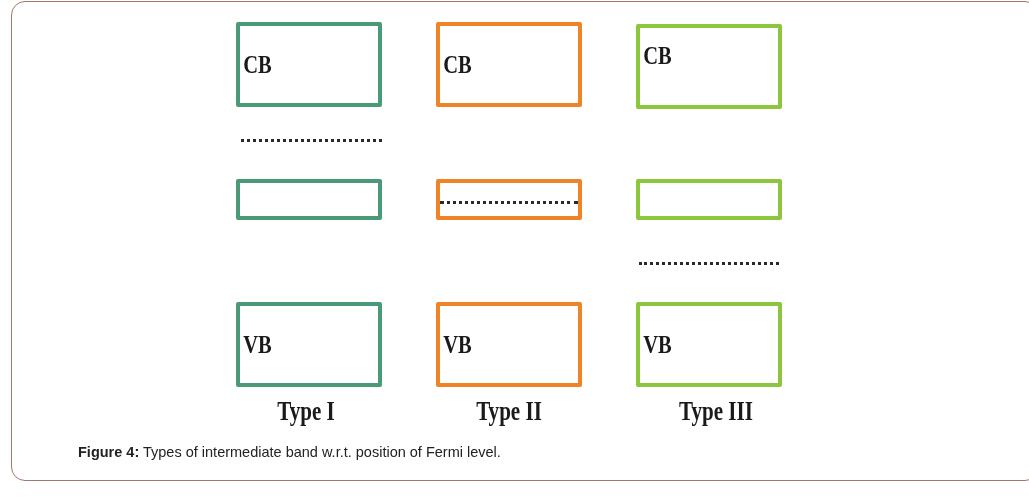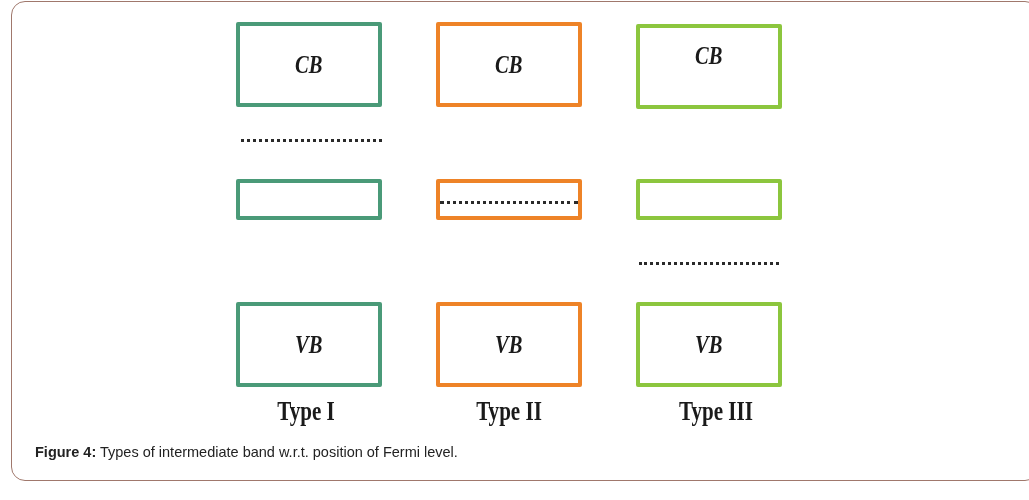--- a/index.html
+++ b/index.html
@@ -26,22 +26,20 @@
     }
     .box {
       position: absolute;
       box-sizing: border-box;
       border-width: 4px;
       border-style: solid;
       border-radius: 2px;
       background: #ffffff;
       display: flex;
       align-items: center;
-      justify-content: center;
-      font-style: italic;
     }
     .box .lbl {
       font-family: "Liberation Serif", serif;
       font-weight: bold;
       font-size: 25px;
       color: #1a1a1a;
       transform: scaleX(0.82);
       letter-spacing: 0px;
     }
     .green { border-color: #4a9a78; }
@@ -66,20 +64,21 @@
     .caption {
       position: absolute;
       left: 35px;
       top: 444px;
       font-family: "Liberation Sans", sans-serif;
       font-size: 14.5px;
       color: #222222;
     }
     .caption b {
       font-weight: bold;
+      margin-left: 43px;
     }
   </style>
 </head>
 <body>
 
 <div class="frame"></div>
 
 <div class="box green" style="left:236px; top:22px; width:146px; height:85px;">
   <span class="lbl">CB</span>
 </div>

